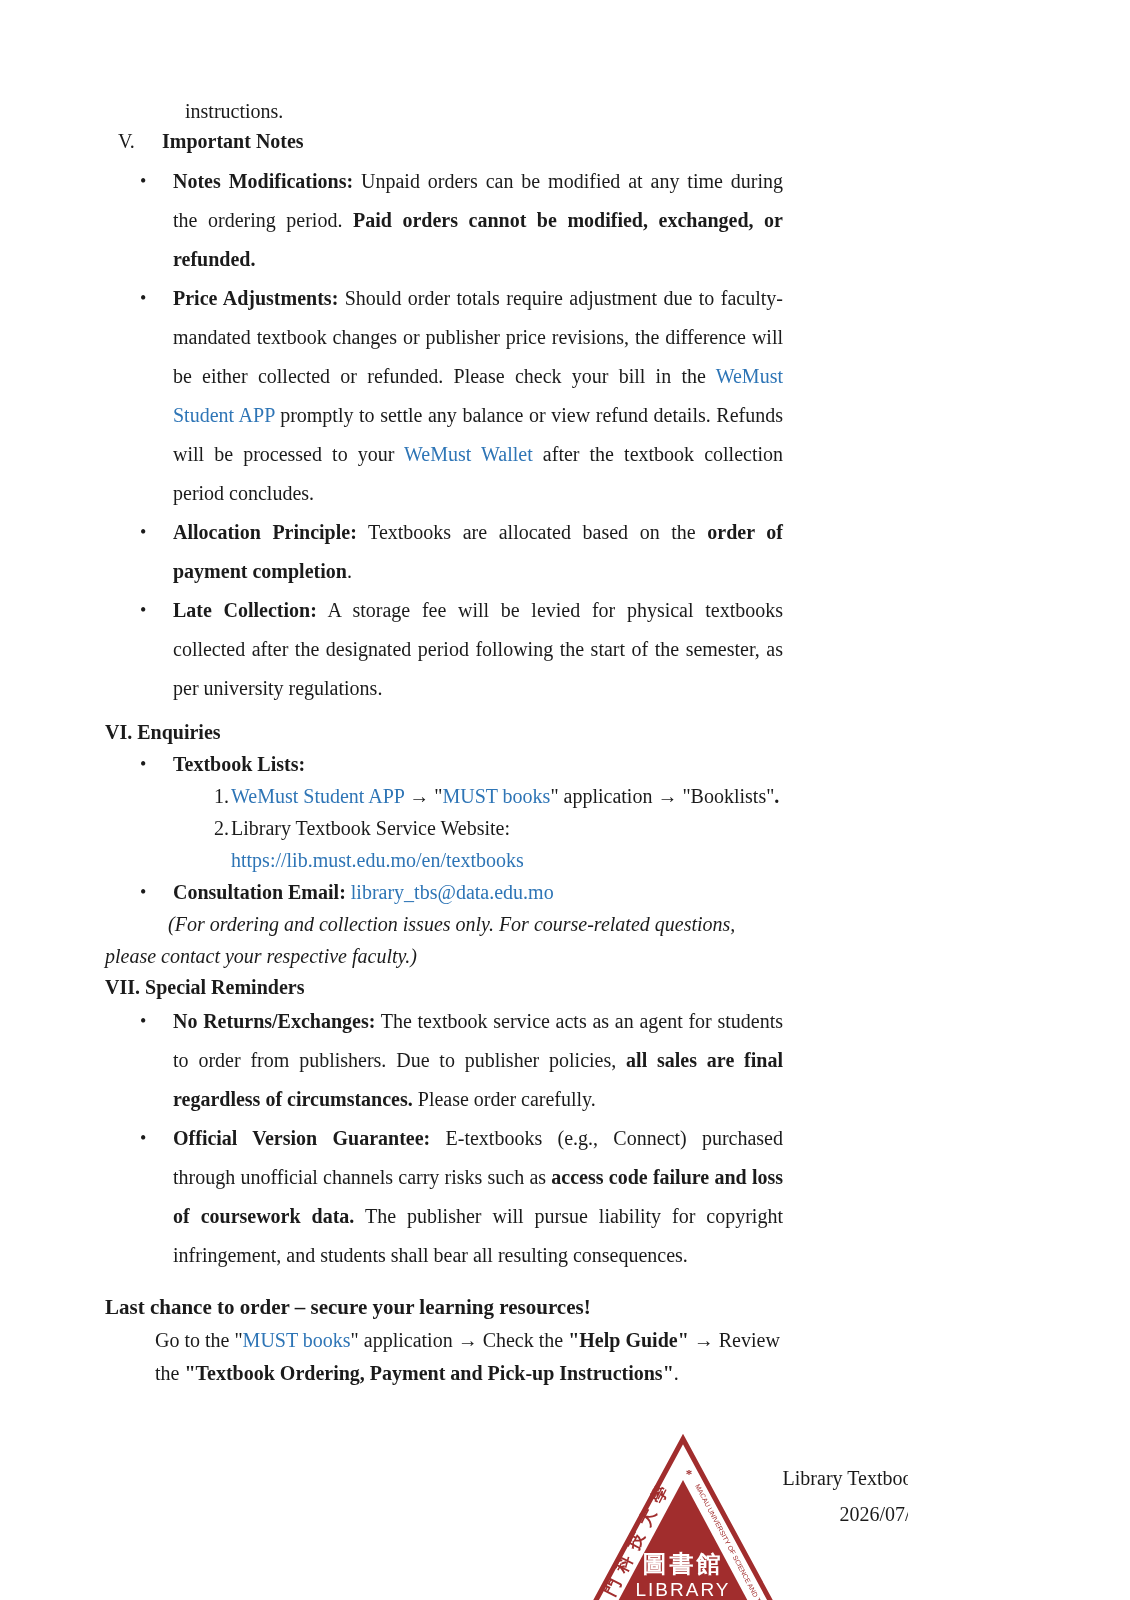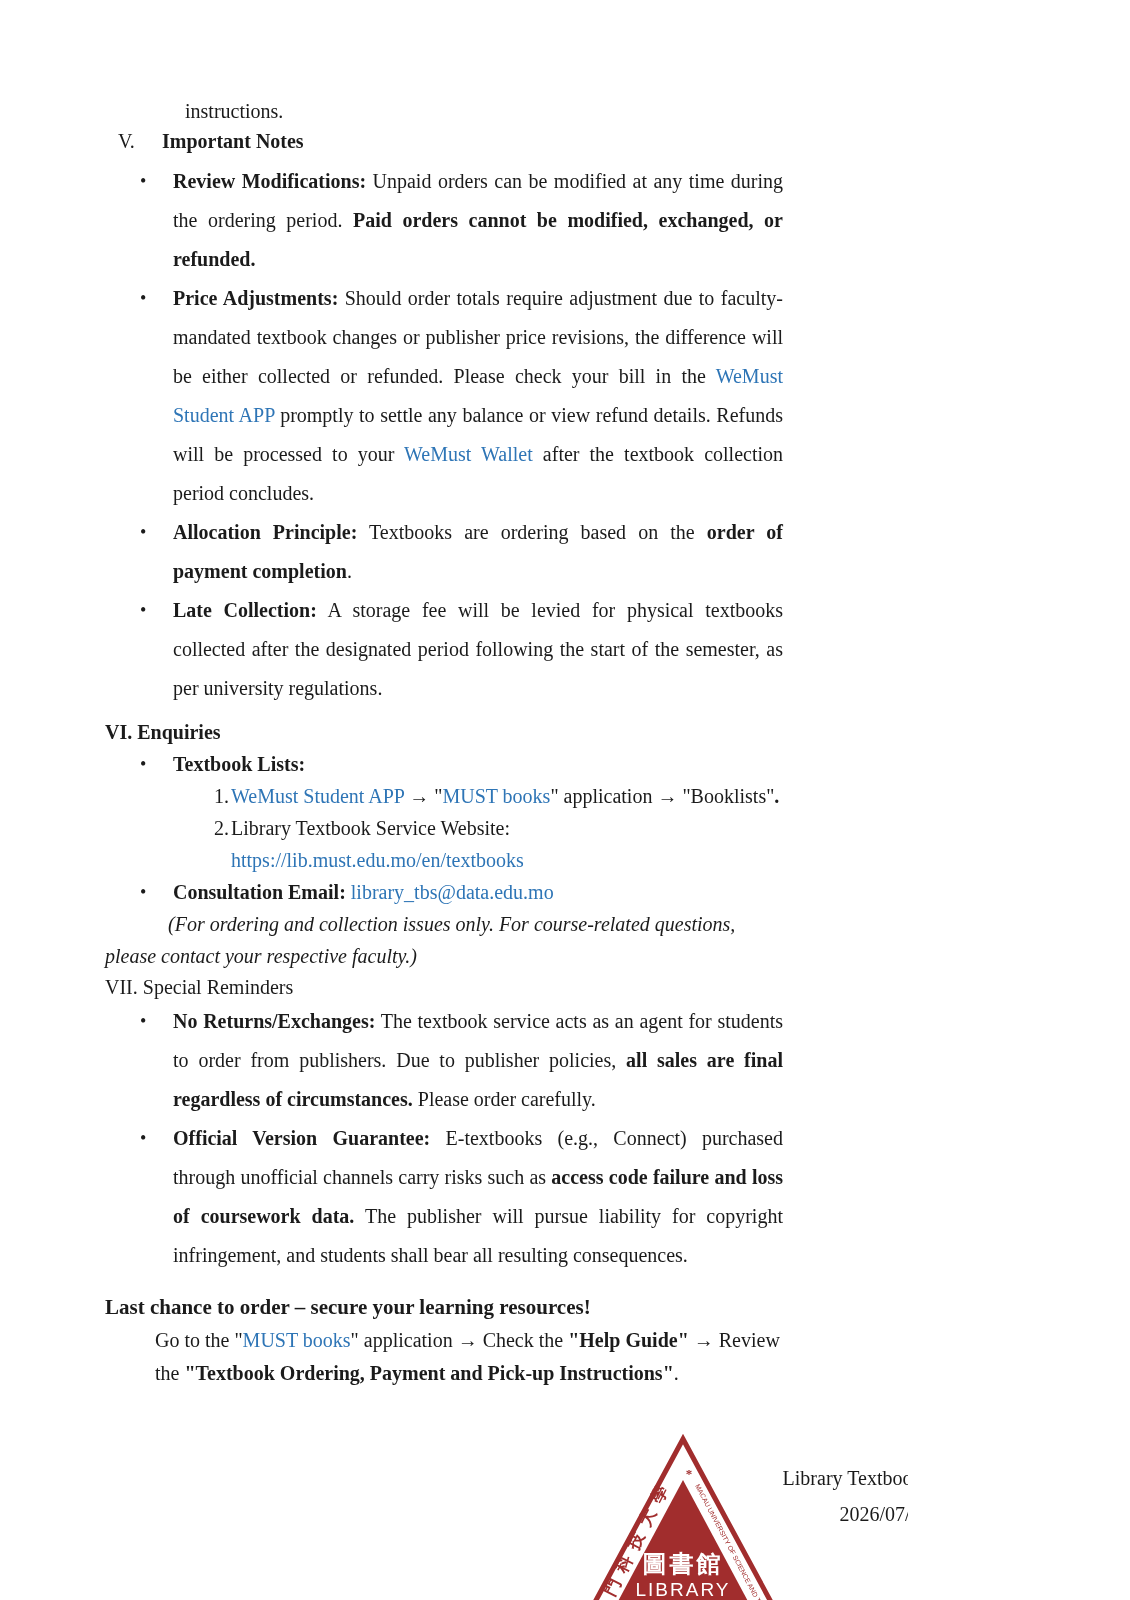--- a/index.html
+++ b/index.html
@@ -25,21 +25,21 @@
   .bullet-list{margin-top:6px;}
   .bi{display:flex;}
   .bi-marker{width:33px;margin-left:35px;line-height:39px;text-align:left;font-size:18px;}
   .bi-body{flex:1;line-height:39px;text-align:justify;}
   .sec6 .bi-marker,.sec6 .bi-body{line-height:32px;}
   .h6{font-weight:bold;line-height:32px;margin-top:8px;}
   .num-item{display:flex;margin-left:100px;line-height:32px;}
   .num-label{width:26px;padding-left:9px;}
   .num-body{flex:1;}
   .note-para{line-height:32px;text-indent:63px;}
-  .h7{font-weight:normal;line-height:30px;}
+  .h7{font-weight:bold;line-height:30px;}
   .sec7-list{margin-top:0;}
   .closing-headline{font-weight:bold;line-height:33px;margin-top:16px;font-size:21px;}
   .closing-para{line-height:33px;margin-left:50px;font-size:20px;}
   .seg-b{font-weight:bold;}
   .seg-i{font-style:italic;}
   .seg-l{color:var(--link);}
   .seg-lu{color:var(--link);}
   .stamp-row{position:relative;height:230px;margin-top:42px;}
   .stamp-box{position:absolute;left:463px;top:0;width:230px;height:215px;}
   .signature{position:absolute;left:655px;top:28px;width:250px;text-align:center;line-height:36px;}
@@ -53,29 +53,29 @@
   <div class="intro-line">instructions.</div>
 
   <div class="h5">
     <span class="h5-num">V.</span>
     <span>Important Notes</span>
   </div>
 
   <div class="bullet-list sec5">
     <div class="bi">
       <span class="bi-marker">•</span>
-      <div class="bi-body"><span class="seg-b">Review Modifications:</span><span class="seg-n"> Unpaid orders can be modified at any time during the ordering period. </span><span class="seg-b">Paid orders cannot be modified, exchanged, or refunded.</span></div>
+      <div class="bi-body"><span class="seg-b">Notes Modifications:</span><span class="seg-n"> Unpaid orders can be modified at any time during the ordering period. </span><span class="seg-b">Paid orders cannot be modified, exchanged, or refunded.</span></div>
     </div>
     <div class="bi">
       <span class="bi-marker">•</span>
       <div class="bi-body"><span class="seg-b">Price Adjustments:</span><span class="seg-n"> Should order totals require adjustment due to faculty-mandated textbook changes or publisher price revisions, the difference will be either collected or refunded. Please check your bill in the </span><span class="seg-l">WeMust Student APP</span><span class="seg-n"> promptly to settle any balance or view refund details. Refunds will be processed to your </span><span class="seg-l">WeMust Wallet</span><span class="seg-n"> after the textbook collection period concludes.</span></div>
     </div>
     <div class="bi">
       <span class="bi-marker">•</span>
-      <div class="bi-body"><span class="seg-b">Allocation Principle:</span><span class="seg-n"> Textbooks are ordering based on the </span><span class="seg-b">order of payment completion</span><span class="seg-n">.</span></div>
+      <div class="bi-body"><span class="seg-b">Allocation Principle:</span><span class="seg-n"> Textbooks are allocated based on the </span><span class="seg-b">order of payment completion</span><span class="seg-n">.</span></div>
     </div>
     <div class="bi">
       <span class="bi-marker">•</span>
       <div class="bi-body"><span class="seg-b">Late Collection:</span><span class="seg-n"> A storage fee will be levied for physical textbooks collected after the designated period following the start of the semester, as per university regulations.</span></div>
     </div>
   </div>
 
   <div class="h6">VI. Enquiries</div>
 
   <div class="sec6">

